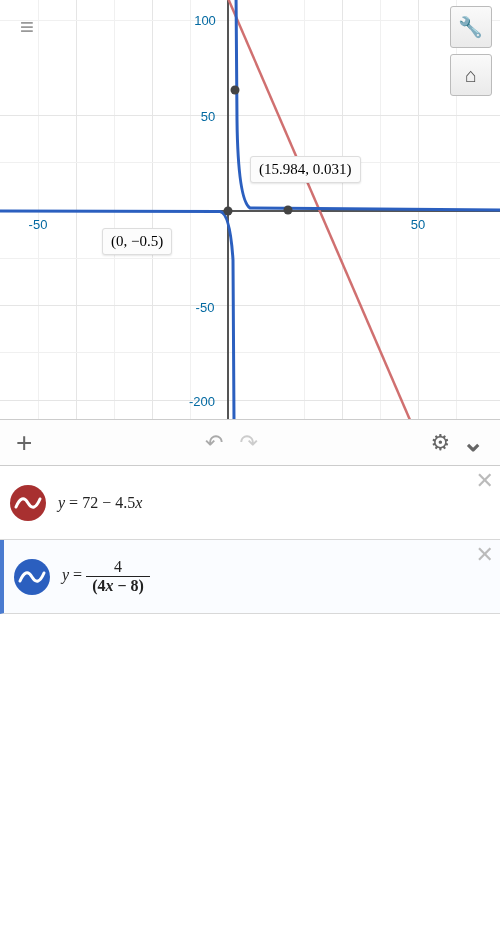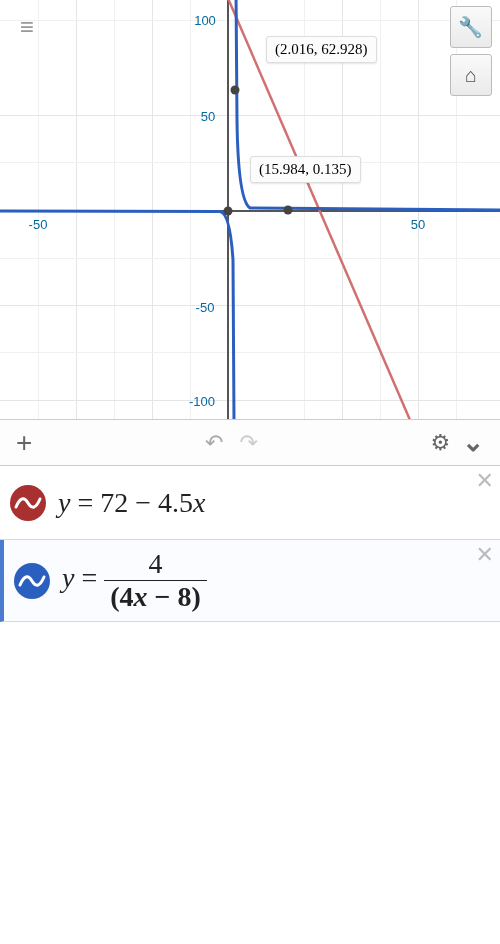--- a/index.html
+++ b/index.html
@@ -22,21 +22,21 @@
 .home { top: 54px; right: 8px; }
 .toolbar { display: flex; align-items: center; height: 46px; border-bottom: 1px solid #ccc; padding: 0 16px; background: #fdfdfd; }
 .toolbar .plus { font-size: 28px; color: #666; cursor: pointer; margin-right: auto; }
 .toolbar .undo, .toolbar .redo { font-size: 22px; color: #aaa; margin: 0 8px; cursor: pointer; }
 .toolbar .redo { color: #ccc; }
 .toolbar .gear { font-size: 22px; color: #666; margin-left: auto; margin-right: 12px; cursor: pointer; }
 .toolbar .chevron { font-size: 22px; color: #666; cursor: pointer; }
 .expr-row { display: flex; align-items: center; border-bottom: 1px solid #d8d8d8; min-height: 74px; position: relative; }
 .expr-row.active { border-left: 4px solid #4a7bd0; }
 .expr-icon { width: 48px; height: 48px; margin: 0 6px 0 4px; flex-shrink: 0; display: flex; align-items: center; justify-content: center; }
-.expr-text { font-family: "Times New Roman", serif; font-size: 28px; font-style: italic; color: #222; flex: 1; padding: 8px 0; }
+.expr-text { font-family: "Times New Roman", serif; font-size: 16px; font-style: italic; color: #222; flex: 1; padding: 8px 0; }
 .expr-close { position: absolute; top: 2px; right: 6px; font-size: 22px; color: #bbb; cursor: pointer; }
 .frac { display: inline-block; text-align: center; vertical-align: middle; }
 .frac .num { display: block; border-bottom: 1px solid #222; padding: 0 6px; }
 .frac .den { display: block; padding: 0 6px; font-weight: bold; }
 .wave-icon { width: 36px; height: 36px; border-radius: 50%; display: flex; align-items: center; justify-content: center; }
 </style>
 </head>
 <body>
 
 <div class="graph-area">
@@ -58,38 +58,38 @@
   <div class="grid-line-h" style="top:305px"></div>
   <div class="grid-line-h minor" style="top:352px"></div>
   <div class="grid-line-h" style="top:400px"></div>
 
   <div class="axis-v" style="left:227px"></div>
   <div class="axis-h" style="top:210px"></div>
 
   <div class="axis-label" style="left:205px; top:20px">100</div>
   <div class="axis-label" style="left:208px; top:116px">50</div>
   <div class="axis-label" style="left:205px; top:307px">-50</div>
-  <div class="axis-label" style="left:202px; top:401px">-100</div>
+  <div class="axis-label" style="left:202px; top:401px">-200</div>
   <div class="axis-label" style="left:38px; top:224px">-50</div>
   <div class="axis-label" style="left:418px; top:224px">50</div>
 
   <svg width="500" height="420" style="position:absolute;top:0;left:0;pointer-events:none">
 
     <path class="curve-red" d="M 205,-55 L 410,420"></path>
 
     <path class="curve-blue" d="M 0,211 L 220,211.5 Q 230,213 233,260 L 234,420"></path>
     <path class="curve-blue" d="M 236,-10 L 237,120 Q 238,200 250,208 L 500,210"></path>
   </svg>
 
   <div class="point-dot" style="left:235px; top:90px"></div>
   <div class="point-dot" style="left:288px; top:210px"></div>
   <div class="point-dot" style="left:228px; top:211px"></div>
 
-  <div class="point-label" style="left:266px; top:36px">(2.016, 62.928)</div>
-  <div class="point-label" style="left:250px; top:156px">(15.984, 0.135)</div>
+  <div class="point-label" style="left:250px; top:156px">(15.984, 0.031)</div>
+  <div class="point-label" style="left:102px; top:228px">(0, −0.5)</div>
 
   <div class="icon-btn hamburger">≡</div>
   <div class="icon-btn wrench">🔧</div>
   <div class="icon-btn home">⌂</div>
 </div>
 
 <div class="toolbar">
   <span class="plus">+</span>
   <span style="flex:1"></span>
   <span class="undo">↶</span>

